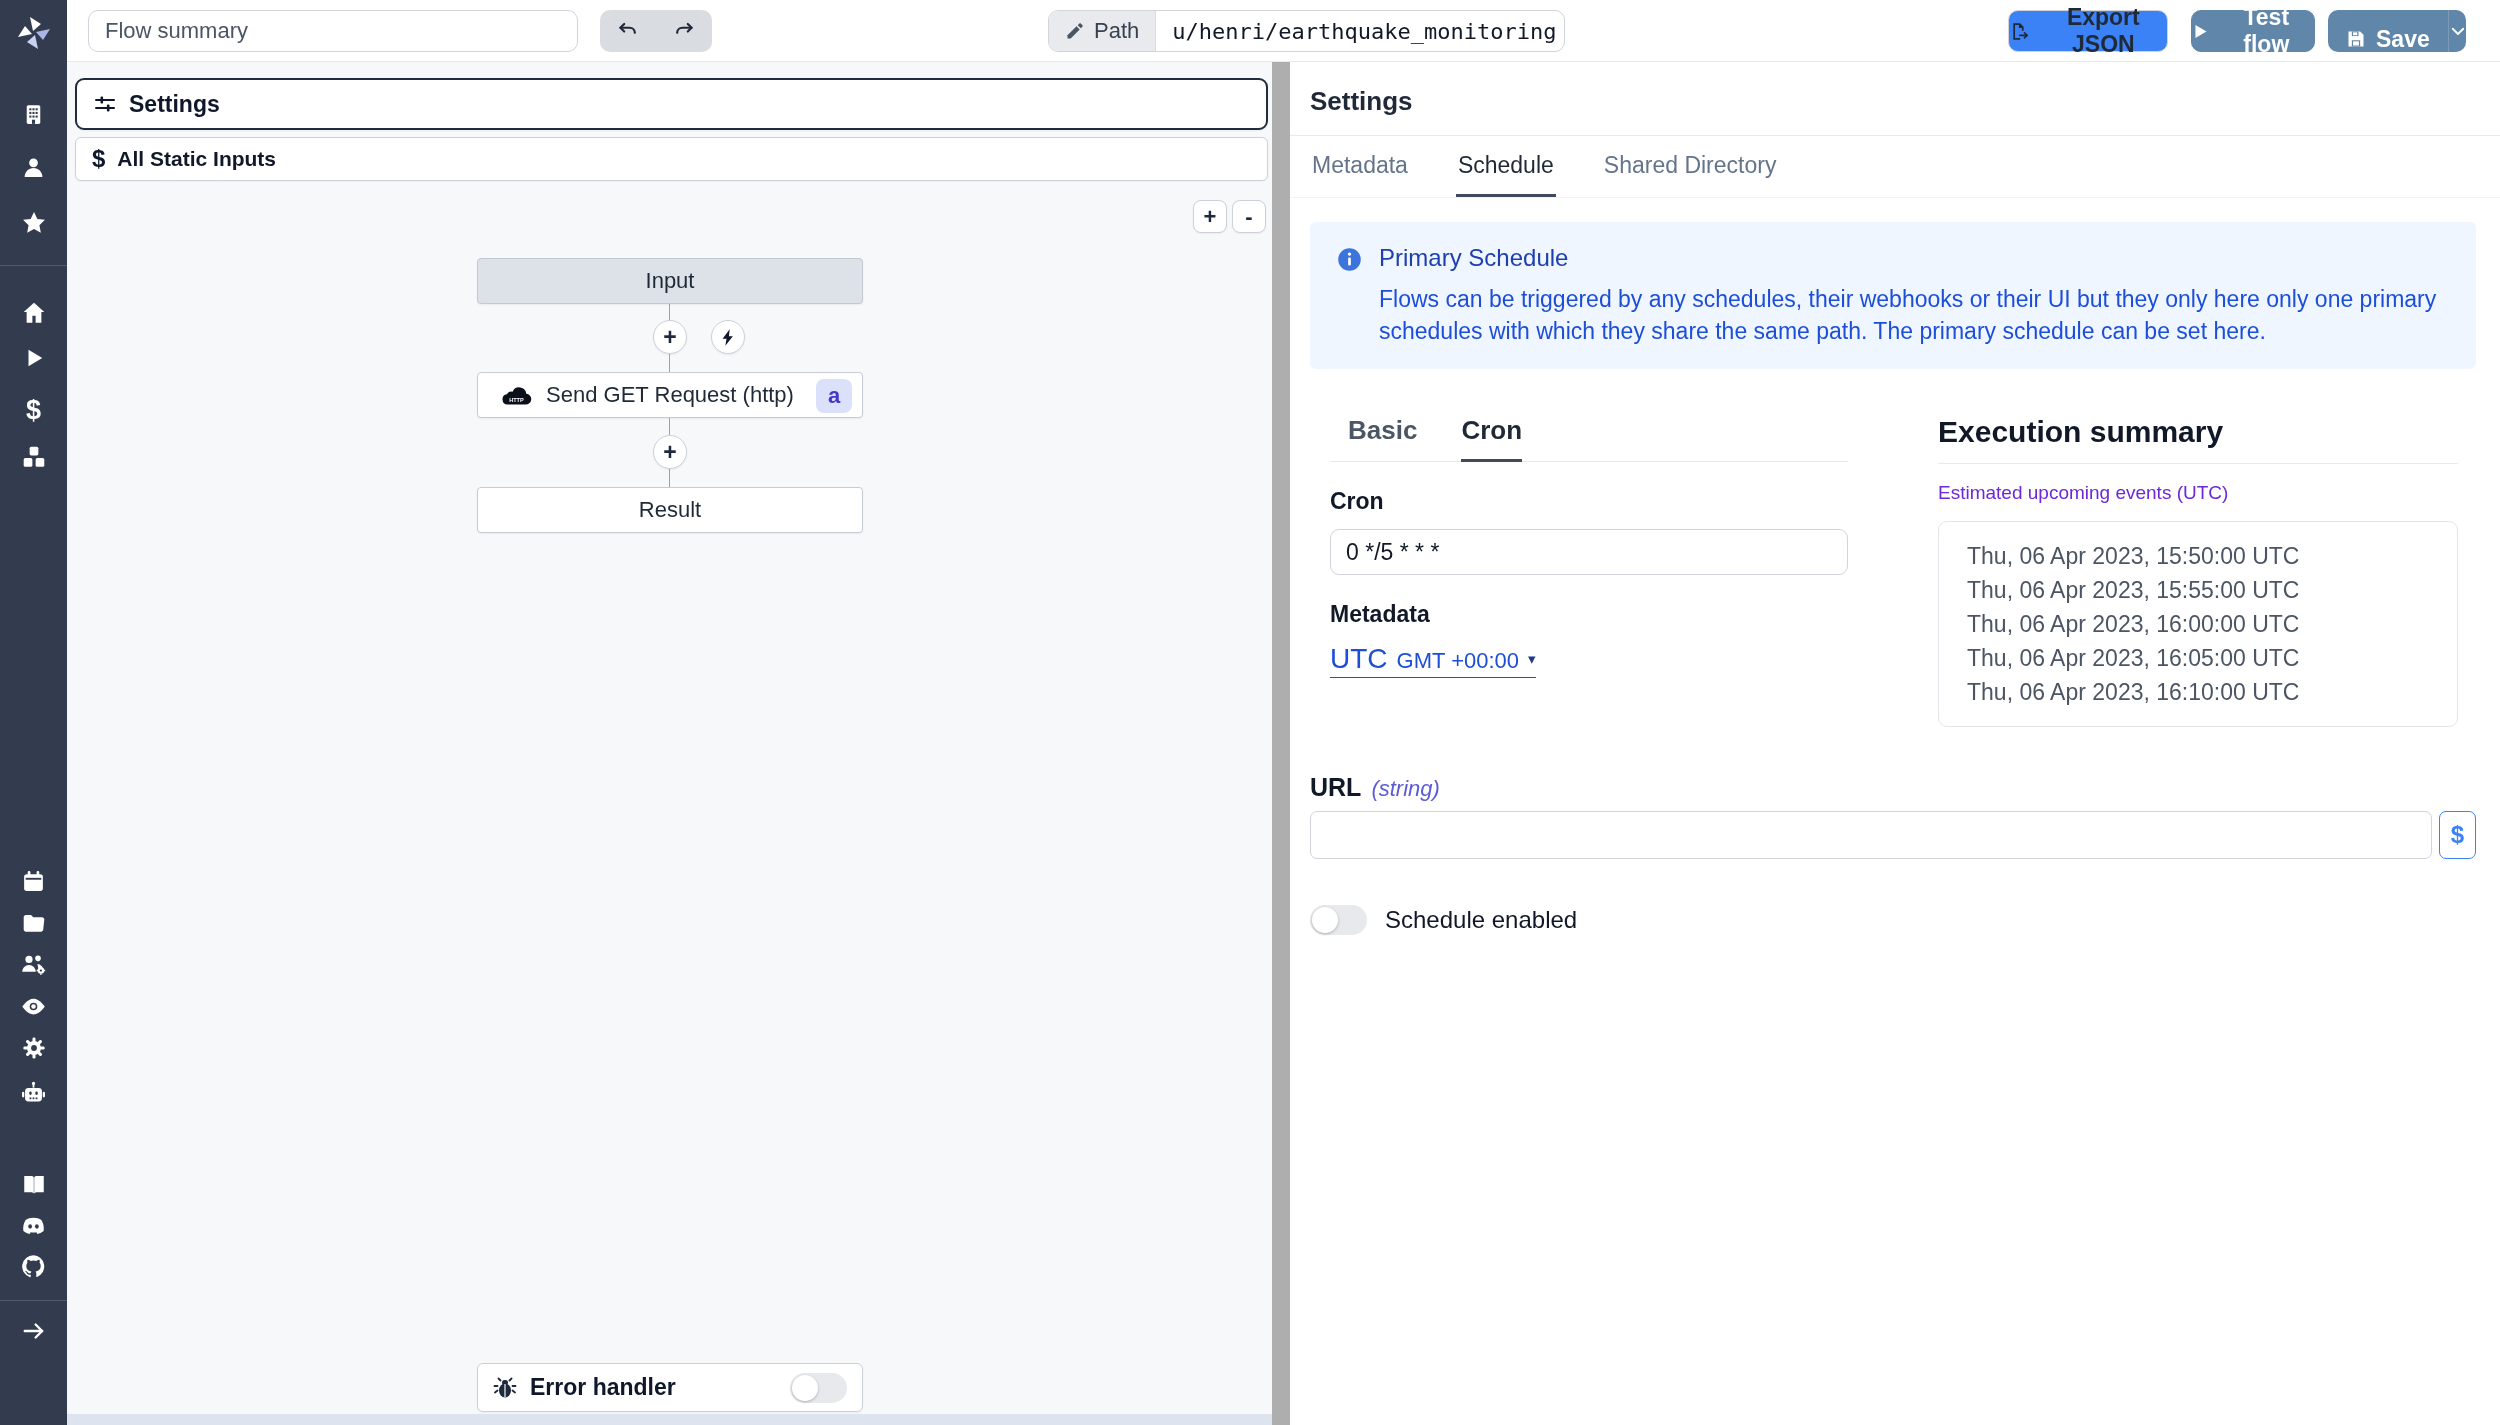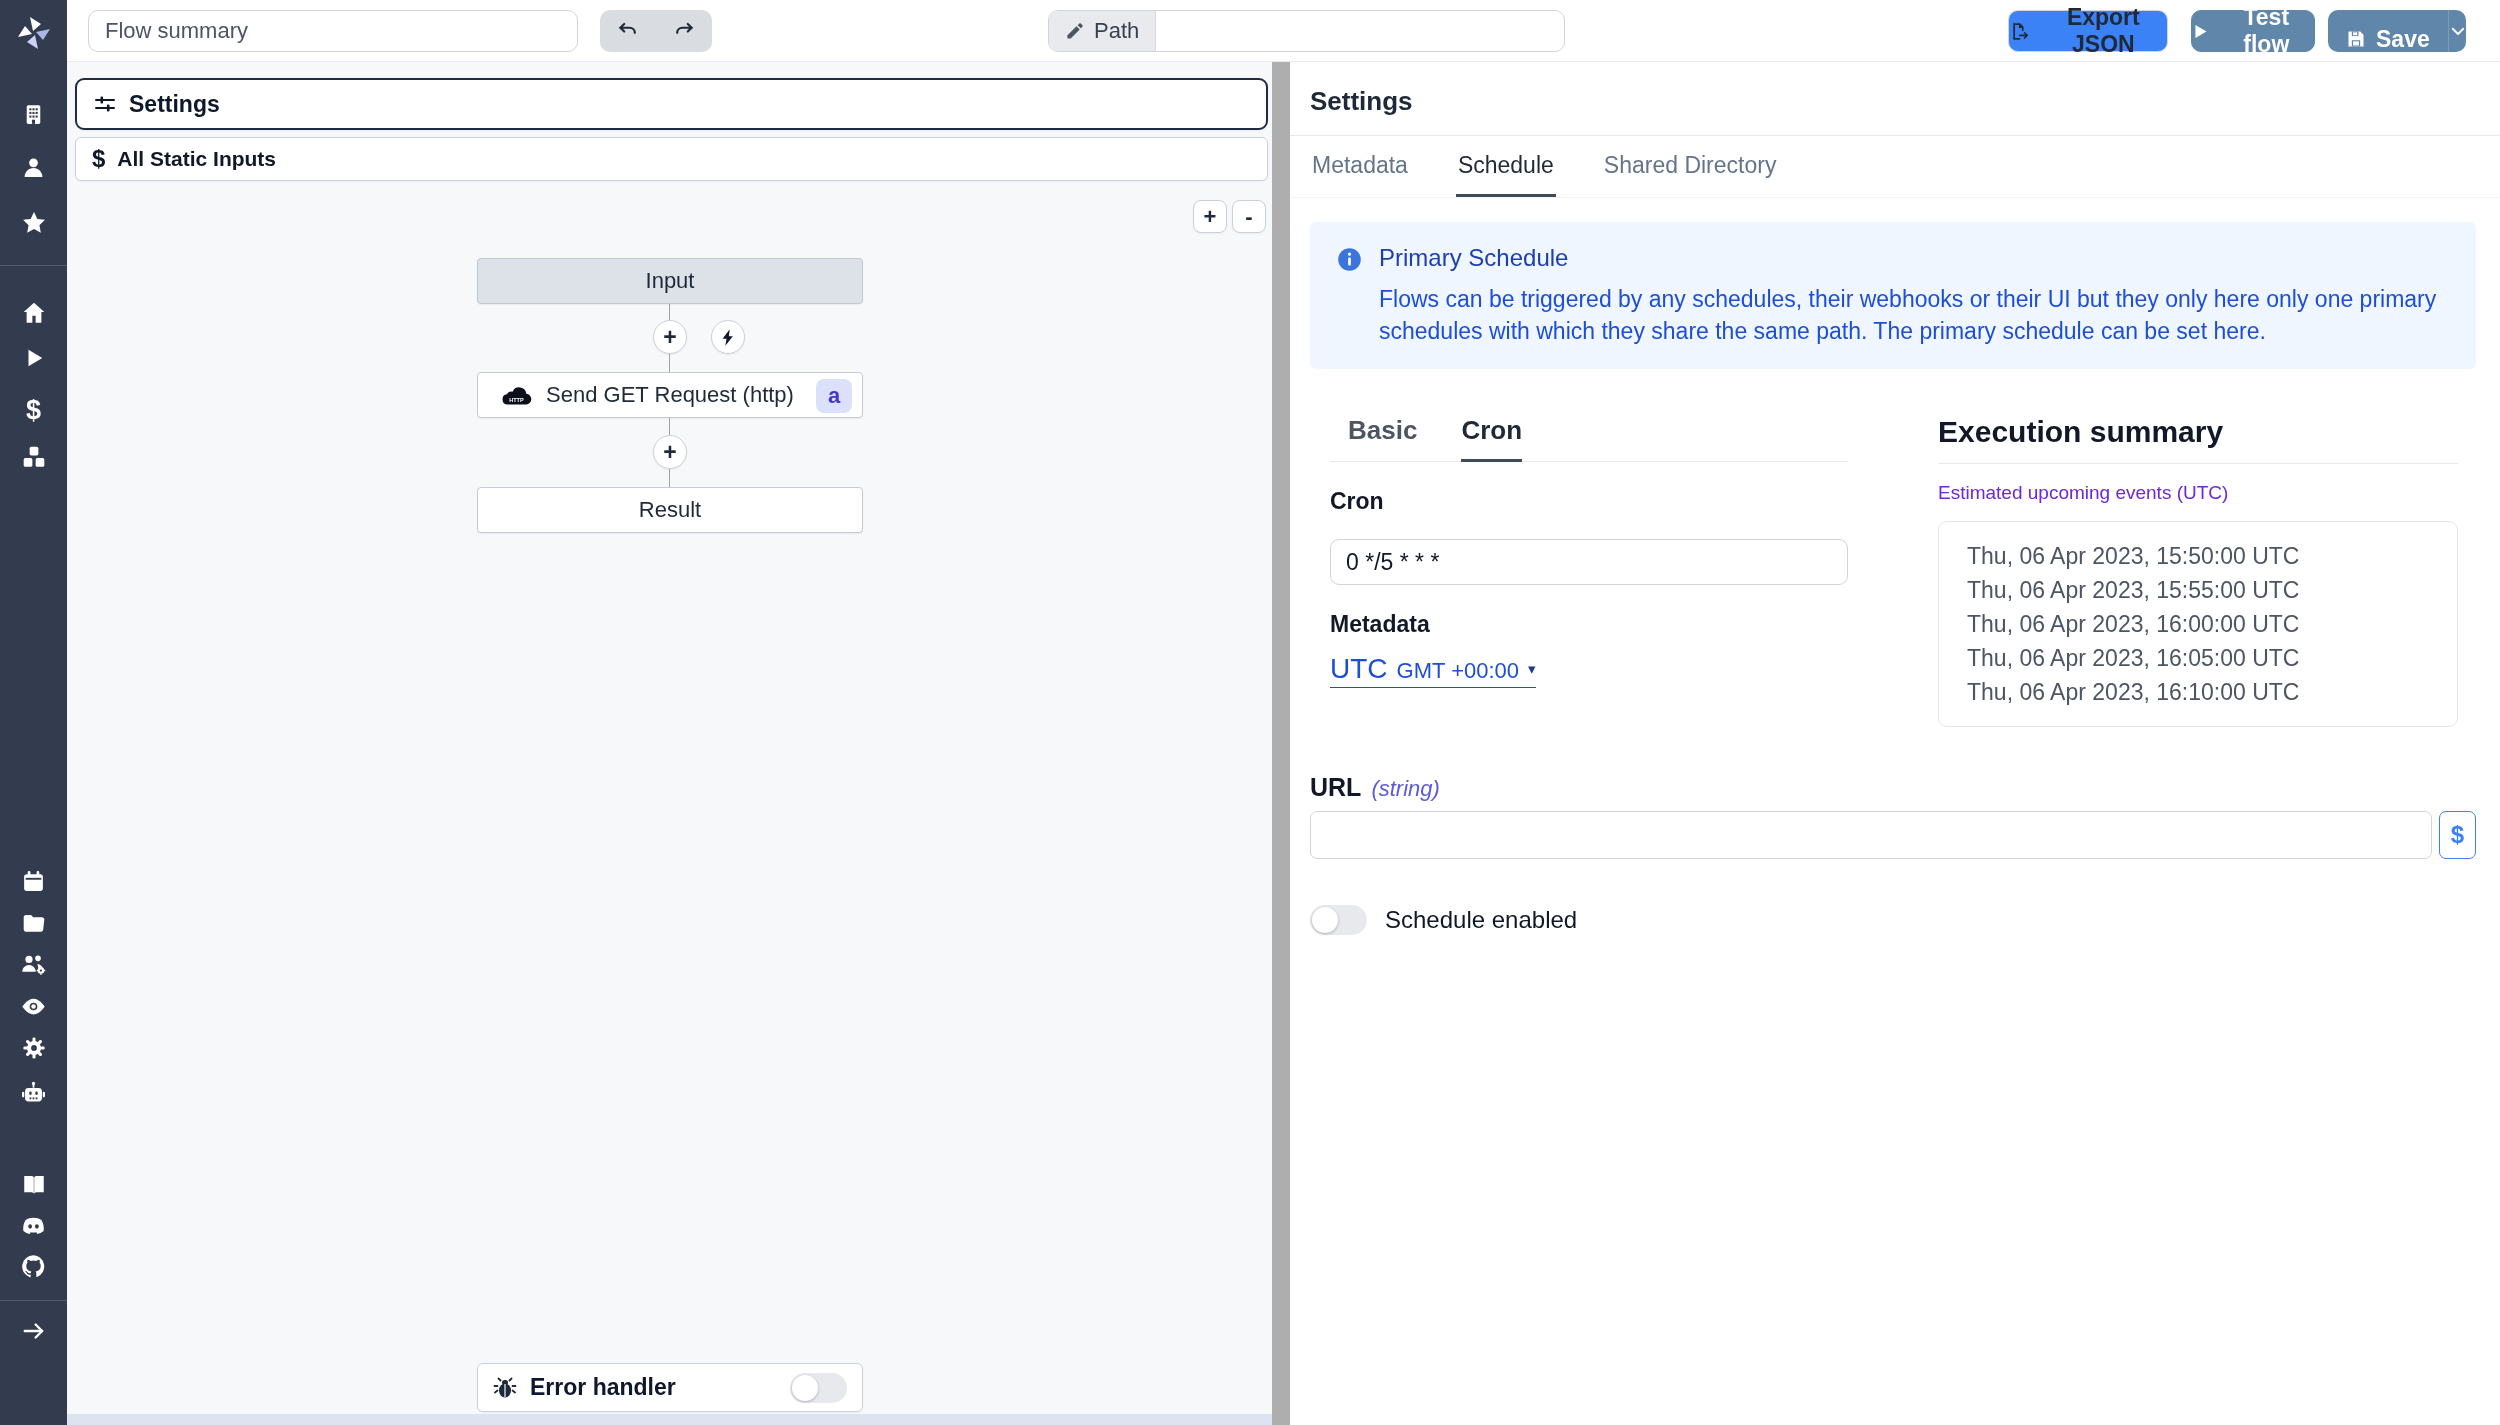--- a/index.html
+++ b/index.html
@@ -68,21 +68,21 @@
   .ptab.active { color:#1f2937; font-weight:500; border-bottom-color:#3f4a5a; }
   .info-box { margin:24px 24px 0 20px; background:#eff6ff; border-radius:6px; padding:22px 26px; display:flex; gap:16px; }
   .info-title { font-size:24px; color:#1e40af; font-weight:500; }
   .info-body { margin-top:11px; font-size:23px; line-height:32px; color:#1d4ed8; max-width:1060px; }
   .sched-row { display:flex; margin-top:46px; padding:0 24px 0 40px; }
   .sched-left { width:518px; flex:none; }
   .mode-tabs { display:flex; gap:44px; padding-left:18px; border-bottom:1px solid #e7e9ee; }
   .mode-tab { font-size:26px; font-weight:700; color:#4b5563; padding-bottom:13px; border-bottom:3px solid transparent; margin-bottom:-1px; cursor:pointer; }
   .mode-tab.active { color:#1f2937; border-bottom-color:#3f4a5a; }
   .field-label { margin-top:26px; font-size:23px; font-weight:700; color:#111827; }
-  .cron-input { margin-top:24px; width:518px; height:46px; border:1px solid #d1d5db; border-radius:9px; padding:0 15px; font-size:23px; color:#111827; font-family:"Liberation Sans",sans-serif; outline:none; }
+  .cron-input { margin-top:14px; width:518px; height:46px; border:1px solid #d1d5db; border-radius:9px; padding:0 15px; font-size:23px; color:#111827; font-family:"Liberation Sans",sans-serif; outline:none; }
   .tz-link { display:inline-flex; align-items:baseline; gap:9px; margin-top:15px; color:#1d4ed8; border-bottom:1px solid #1d4ed8; padding-bottom:2px; cursor:pointer; }
   .tz-main { font-size:28px; }
   .tz-sub { font-size:22px; }
   .tz-caret { font-size:15px; color:#1e3a8a; align-self:center; }
   .sched-right { margin-left:90px; width:520px; flex:none; }
   .exec-title { font-size:30px; font-weight:700; color:#111827; padding-bottom:14px; border-bottom:1px solid #e7e9ee; }
   .exec-sub { margin-top:18px; font-size:19px; color:#6d28d9; }
   .events-box { margin-top:17px; border:1px solid #e3e6ea; border-radius:9px; padding:17px 10px 17px 28px; }
   .event-row { font-size:23px; color:#4b5563; line-height:34px; }
   .url-section { margin-top:46px; padding:0 24px 0 20px; }
@@ -269,20 +269,21 @@
       </span>
     </div>
     <div class="path-badge">
       <span class="path-left">
         <svg width="20" height="20" viewBox="0 0 24 24" fill="#4b5563">
             <path d="M3 17.2 13.8 6.4l3.8 3.8L6.8 21H3z"></path>
             <path d="M15.2 5 17 3.2c.6-.6 1.6-.6 2.2 0l1.6 1.6c.6.6.6 1.6 0 2.2L19 8.8z"></path>
           </svg>
         <span>Path</span>
       </span>
+      <span class="path-right">u/henri/earthquake_monitoring</span>
     </div>
     <button class="tb-btn btn-outline" style="left:1941px; width:160px;">
       <svg width="23" height="23" viewBox="0 0 24 24">
           <path d="M5 2.5h8l4 4V11h-2V8h-3.5V4.5H7v15h6v2H5z" fill="#1f2937"></path>
           <g stroke="#1f2937" stroke-width="1.9" fill="none" stroke-linecap="round" stroke-linejoin="round">
             <path d="M12.5 16.5H21"></path>
             <path d="M18 13.5l3 3-3 3"></path>
           </g>
         </svg>
       <span>Export JSON</span>

